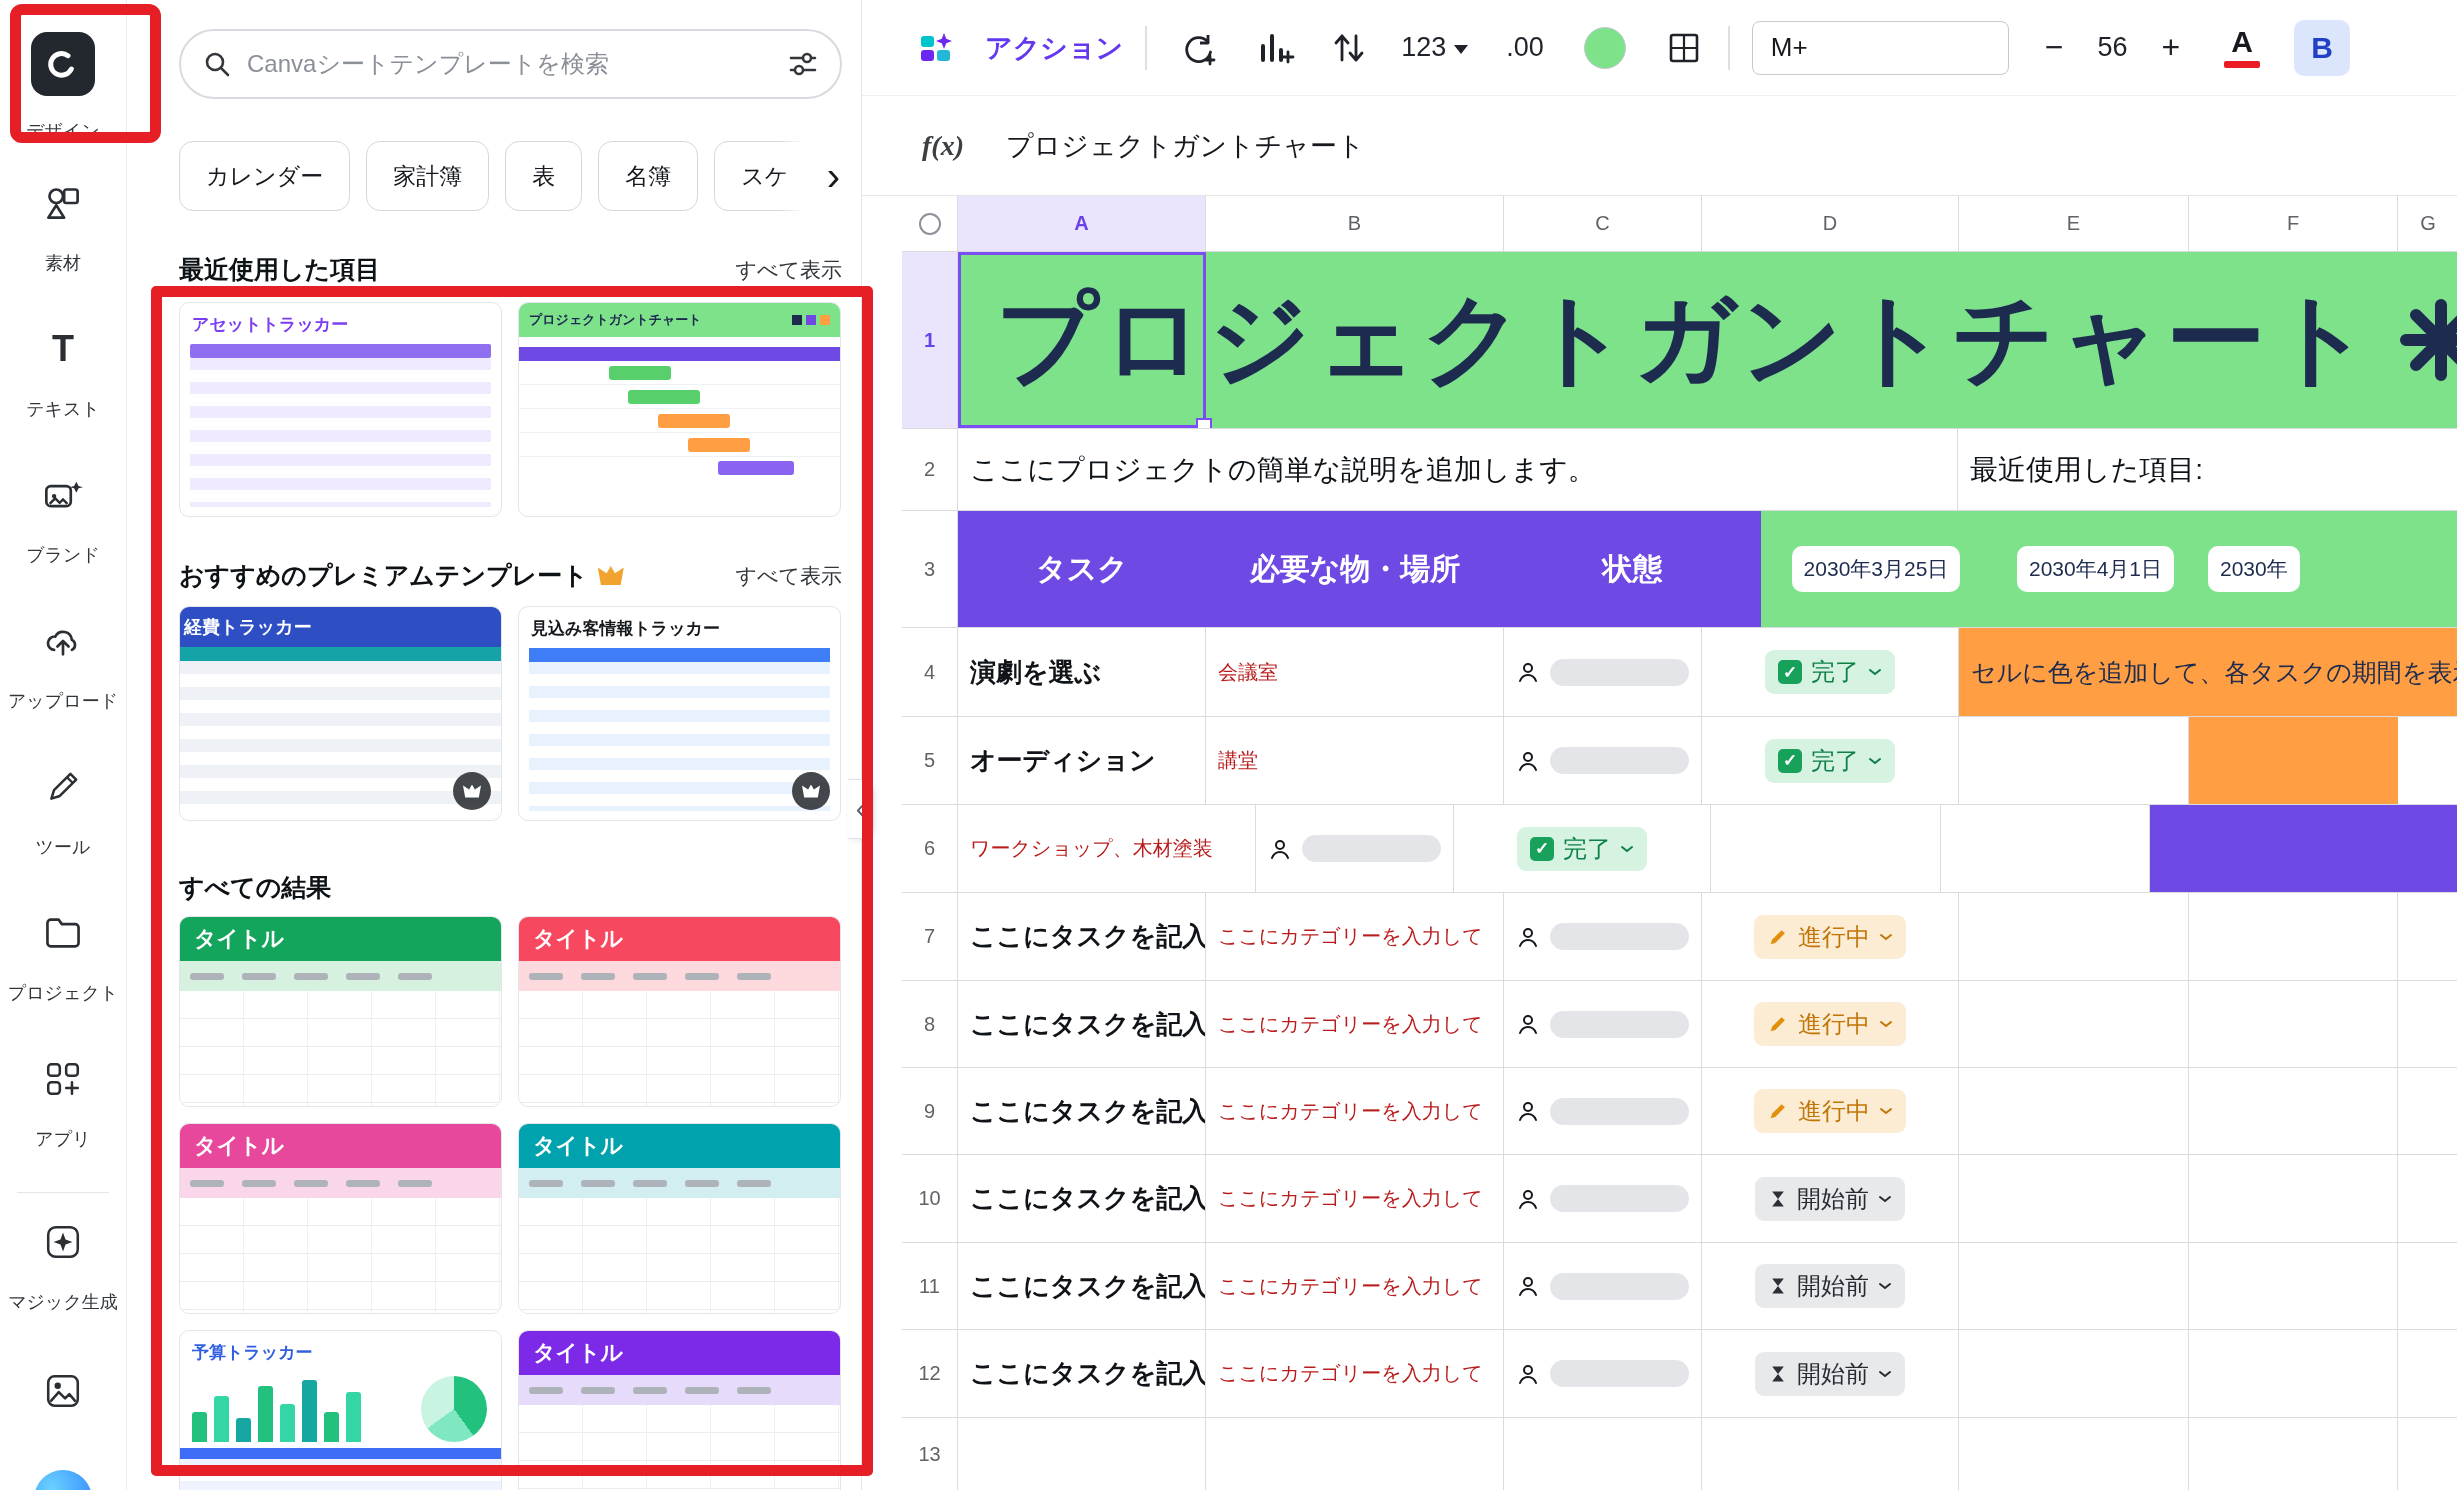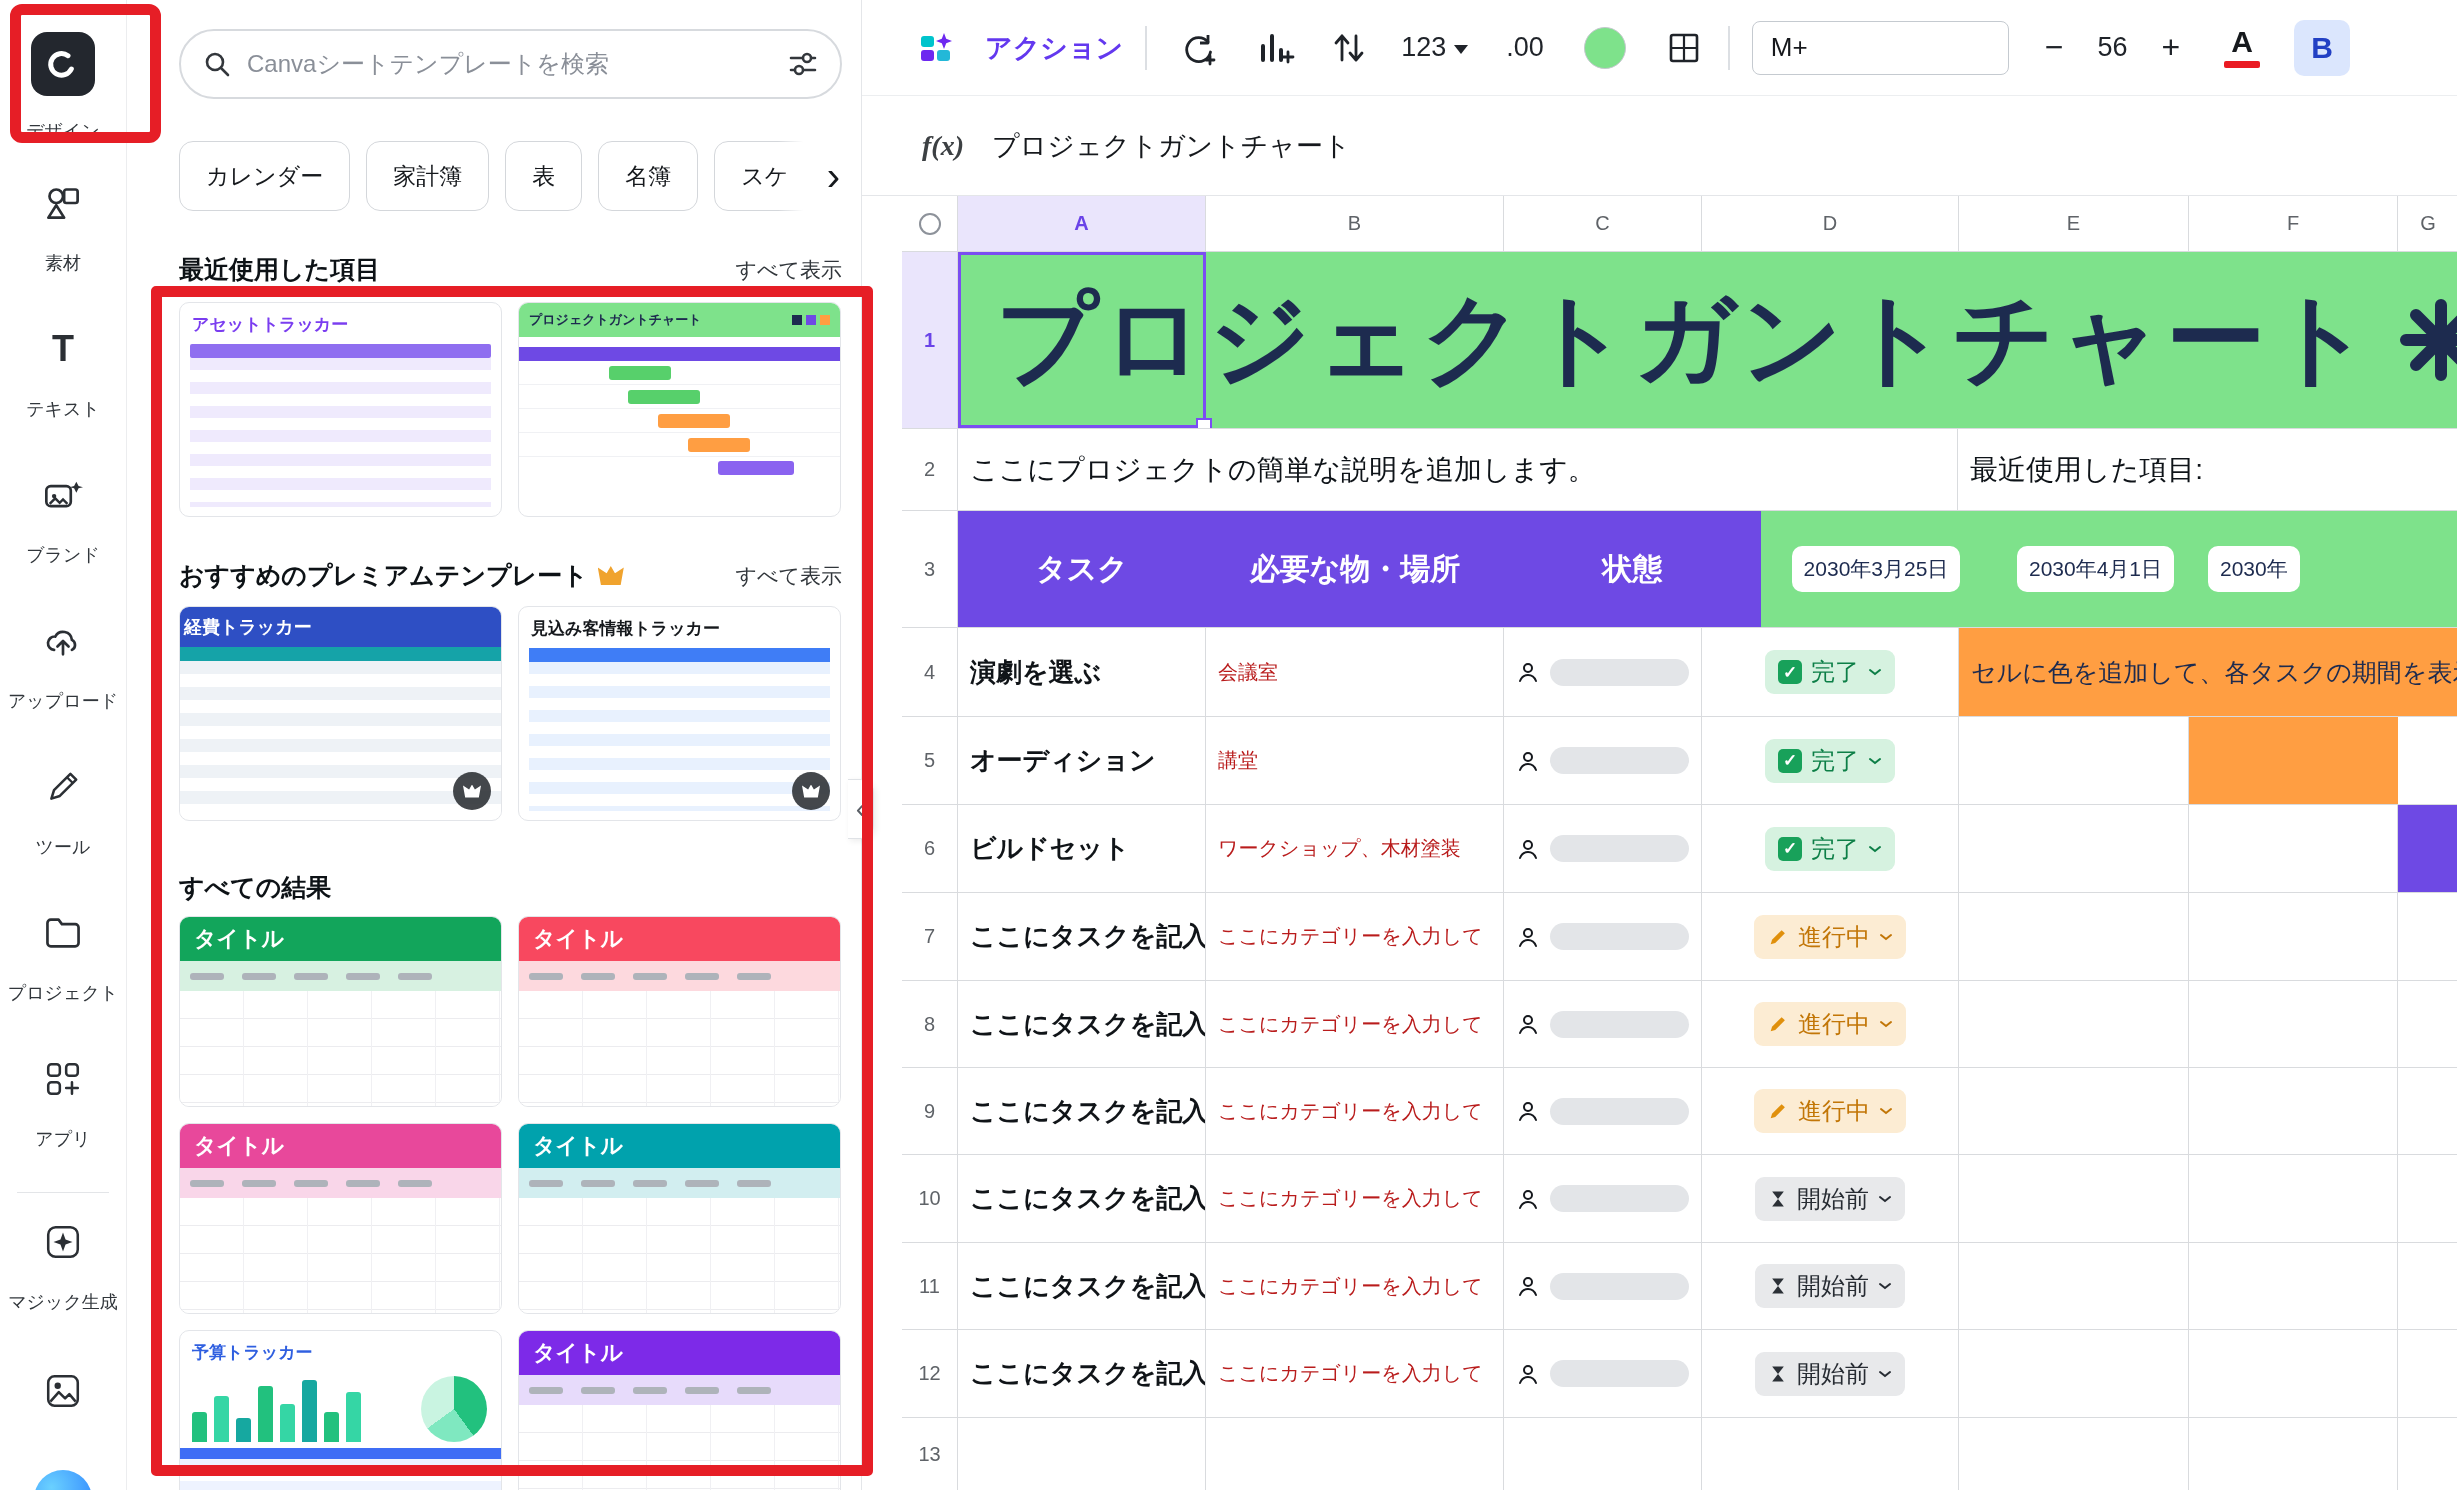--- a/index.html
+++ b/index.html
@@ -85,21 +85,21 @@
     align-items:center; padding:0 18px; font-size:26px; color:#16181c; cursor:pointer; }
   .stepper { display:flex; align-items:center; gap:34px; margin-left:36px; font-size:27px; color:#1f2329;}
   .stepper .pm { font-size:32px; cursor:pointer; }
   .colorA { display:flex; flex-direction:column; align-items:center; margin-left:44px; cursor:pointer;}
   .colorA .A { font-size:30px; font-weight:bold; color:#16191d; line-height:1; }
   .colorA .bar { width:36px; height:7px; background:#ea1b23; border-radius:2px; margin-top:4px;}
   .boldbtn { width:56px; height:56px; border-radius:10px; background:#dbe6fd; color:#2240c4;
     font-size:30px; font-weight:bold; display:flex; align-items:center; justify-content:center;
     margin-left:34px; cursor:pointer;}
   #formulabar { height:100px; flex:0 0 100px; display:flex; align-items:center; padding-left:60px;
-    border-bottom:1px solid #e4e6e9; gap:28px; }
+    border-bottom:1px solid #e4e6e9; gap:42px; }
   .fx { font-family:"Liberation Serif", serif; font-style:italic; font-weight:bold; font-size:28px; color:#3c4043;}
   .fx-value { font-size:27px; color:#16191d; }
 
   
   #grid { flex:1; display:flex; flex-direction:column; margin-left:40px; min-height:0; overflow:hidden;}
   .srow { display:flex; flex:0 0 auto; }
   .cell { border-right:1px solid #d9dbde; border-bottom:1px solid #d9dbde; background:#fff;
     overflow:hidden; white-space:nowrap; display:flex; align-items:center; }
   .c-h { width:56px; flex:0 0 56px; justify-content:center; }
   .c-a { width:248px; flex:0 0 248px; }
@@ -583,21 +583,20 @@
               </svg>
           </span>
         </div>
         <div class="cell c-e"></div>
         <div class="cell c-f orange"></div>
         <div class="cell c-g"></div>
       </div>
 
       <div class="srow" style="height:88px">
         <div class="cell c-h rowhdr">6</div>
-        <div class="cell c-a taskcell">ビルドセット</div>
         <div class="cell c-b placecell">ワークショップ、木材塗装</div>
         <div class="cell c-c ownercell">
           <svg width="24" height="24" viewBox="0 0 24 24">
               <circle cx="12" cy="8" r="4" fill="none" stroke="#15181d" stroke-width="2"></circle>
               <path d="M4 21c1.5-4 4.5-6 8-6s6.5 2 8 6" fill="none" stroke="#15181d" stroke-width="2" stroke-linecap="round"></path>
             </svg>
           <span class="ownerpill"></span>
         </div>
         <div class="cell c-d">
           <span class="badge done">

